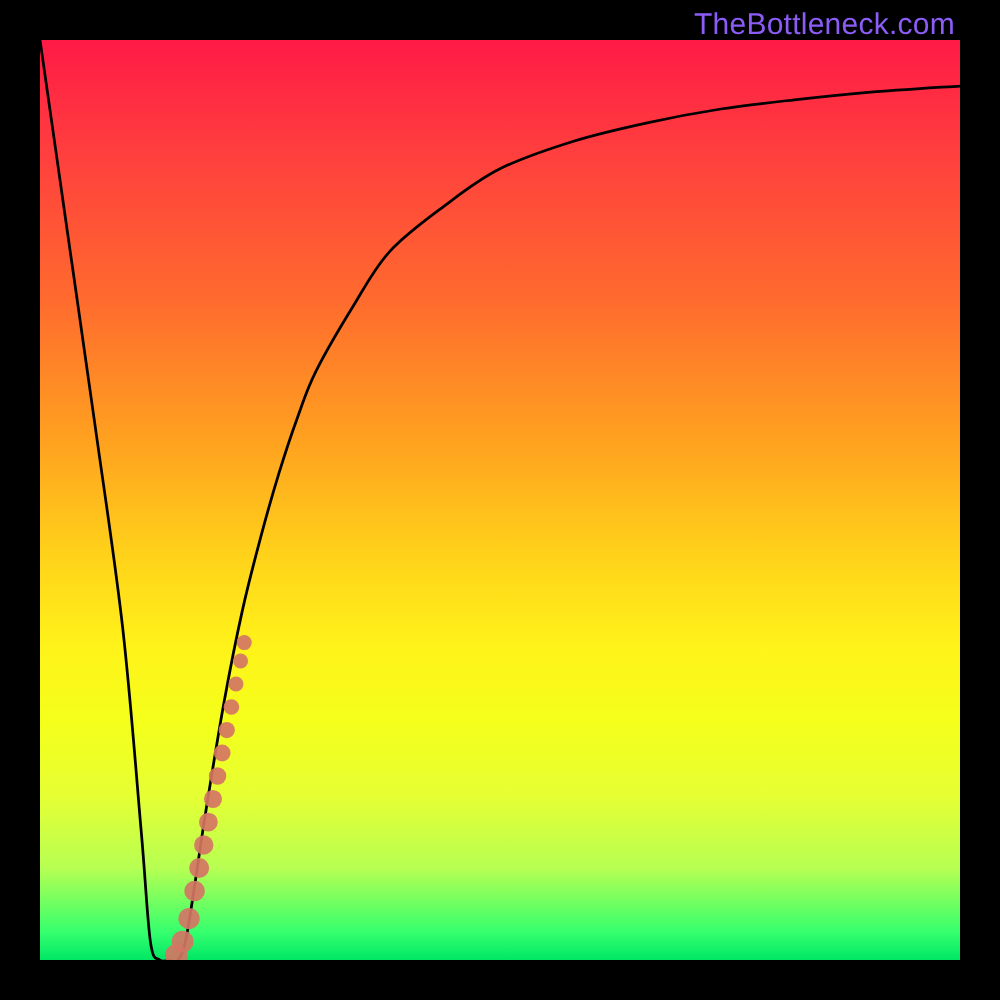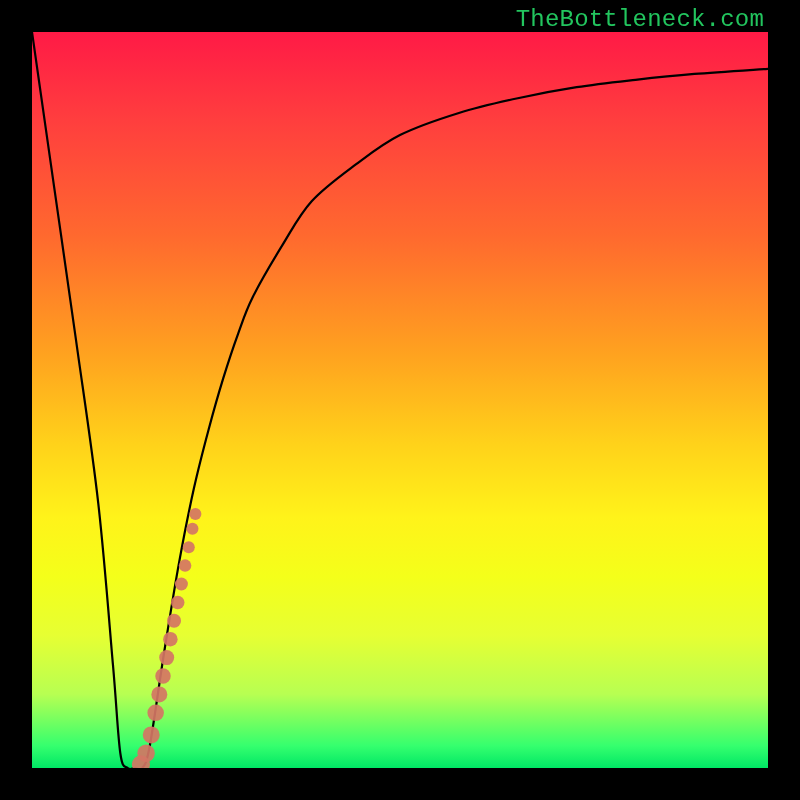--- a/index.html
+++ b/index.html
@@ -40,26 +40,25 @@
       #e6ff33 82%,
       #b7ff52 90%,
       #35ff6e 97%,
       #00e765 100%
     );
   }
   .attribution {
     position: absolute;
     top: 6px;
     right: 36px;
-    color: #22c55e;
+    color: #8b5cf6;
     font-size: 24px;
     font-weight: 400;
     letter-spacing: 0.2px;
     z-index: 5;
-    font-family: Liberation Mono, monospace;
   }
   svg.curve {
     position: absolute;
     inset: 0;
     width: 100%;
     height: 100%;
   }
 </style>
 </head>
 <body>

